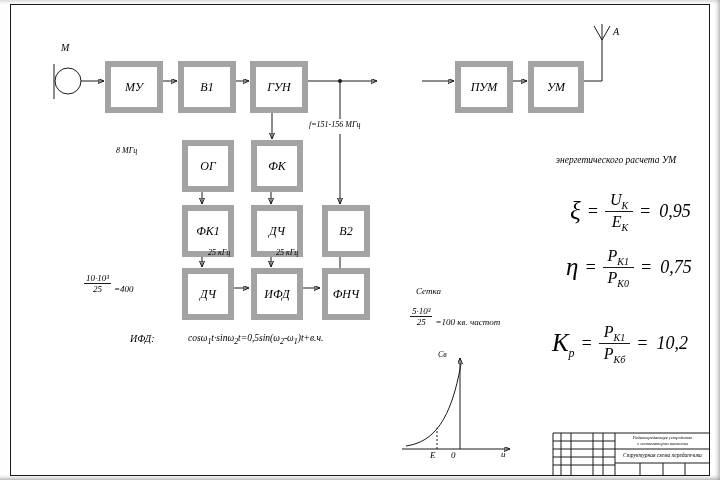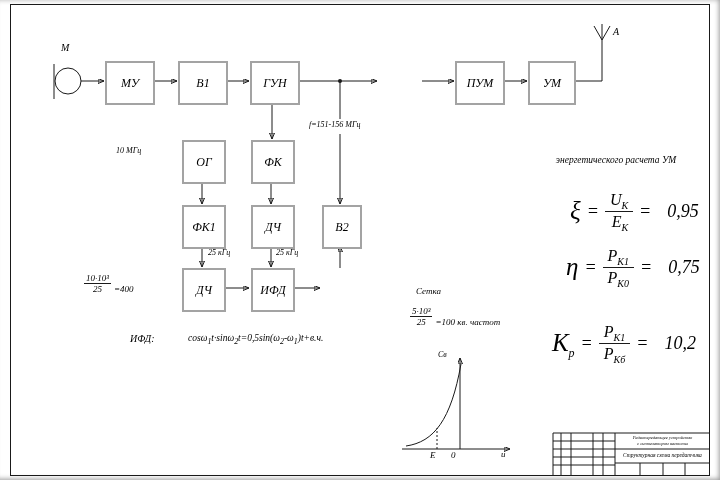--- a/index.html
+++ b/index.html
@@ -6,39 +6,39 @@
   .page{
     position:relative;width:720px;height:480px;background:#ffffff;overflow:hidden;
     font-family:"Liberation Serif", serif;color:#000;
     box-shadow: inset -4px -4px 5px -3px #9a9a9a, inset 0 4px 5px -4px #b5b5b5;
   }
   .frame{position:absolute;left:10px;top:4px;width:698px;height:470px;border:1px solid #1a1a1a;}
   .wires{position:absolute;left:0;top:0;width:720px;height:480px;}
   .wires line,.wires path,.wires circle,.wires rect{stroke:#1a1a1a;stroke-width:1;fill:none;}
   .wires .dot{fill:#1a1a1a;stroke:none;}
   .blk{
-    position:absolute;border:2px solid #a3a3a3;background:#fff;
+    position:absolute;border:6px solid #a3a3a3;background:#fff;
     display:flex;align-items:center;justify-content:center;
     font-style:italic;font-size:12px;line-height:1;text-align:right;
   }
   .lab{position:absolute;font-style:italic;white-space:nowrap;line-height:1.1;}
   .f8{font-size:8px;} .f9{font-size:9px;} .f10{font-size:10px;}
   .sline{position:absolute;display:flex;align-items:flex-end;font-style:italic;font-size:9px;white-space:nowrap;}
   .sfrac{display:inline-block;text-align:center;margin-right:3px;}
   .sfrac .num{display:block;border-bottom:1px solid #1a1a1a;padding:0 2px;}
   .sfrac .den{display:block;padding:0 2px;}
   .eq{position:absolute;display:flex;align-items:center;font-style:italic;white-space:nowrap;}
   .eq .esym{font-size:25px;}
   .eq .esym sub{font-size:12px;}
   .eq .feq{font-size:18px;margin:0 6px;}
   .eq .frac{display:inline-block;text-align:center;font-size:16px;line-height:1.3;}
   .eq .frac .fnum{display:block;border-bottom:1px solid #1a1a1a;padding:0 5px;}
   .eq .frac .fden{display:block;padding:0 5px;text-align:right;}
   .eq sub{font-size:10px;}
-  .eq .eval{font-size:18px;margin-left:10px;}
+  .eq .eval{font-size:18px;margin-left:2px;}
   .rtitle{position:absolute;left:540px;width:152px;text-align:center;font-style:italic;font-size:9.5px;white-space:nowrap;}
   .stamp-text{position:absolute;text-align:center;font-style:italic;overflow:hidden;white-space:nowrap;}
   sub{line-height:0;}
 </style>
 </head>
 <body>
 
 <div class="page">
 
   <div class="frame"></div>
@@ -119,24 +119,25 @@
   <div class="blk" style="left:528px;top:61px;width:44px;height:40px">УМ</div>
   <div class="blk" style="left:455px;top:61px;width:46px;height:40px">ПУМ</div>
 
   <div class="blk" style="left:182px;top:140px;width:40px;height:40px">ОГ</div>
   <div class="blk" style="left:251px;top:140px;width:40px;height:40px">ФК</div>
   <div class="blk" style="left:182px;top:205px;width:40px;height:40px">ФК1</div>
   <div class="blk" style="left:251px;top:205px;width:40px;height:40px">ДЧ</div>
   <div class="blk" style="left:182px;top:268px;width:40px;height:40px">ДЧ</div>
   <div class="blk" style="left:251px;top:268px;width:40px;height:40px">ИФД</div>
   <div class="blk" style="left:322px;top:205px;width:36px;height:40px">В2</div>
+  <div class="blk" style="left:322px;top:268px;width:36px;height:40px">ФНЧ</div>
 
   <div class="lab f10" style="left:61px;top:42px">М</div>
   <div class="lab f10" style="left:613px;top:26px">А</div>
-  <div class="lab f8" style="left:116px;top:147px">10 МГц</div>
+  <div class="lab f8" style="left:116px;top:147px">8 МГц</div>
   <div class="lab f8" style="left:309px;top:121px">f=151-156 МГц</div>
   <div class="lab f8" style="left:208px;top:249px">25 кГц</div>
   <div class="lab f8" style="left:276px;top:249px">25 кГц</div>
 
   <div class="sline" style="left:84px;top:273px">
     <span class="sfrac">
       <span class="num">10·10³</span>
       <span class="den">25</span>
     </span>
     <span>=400</span>

